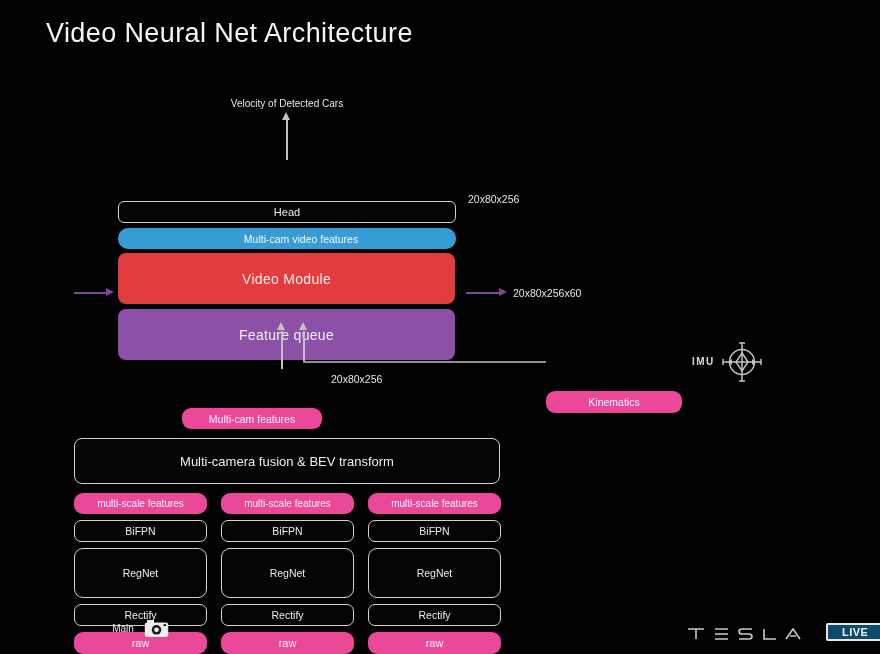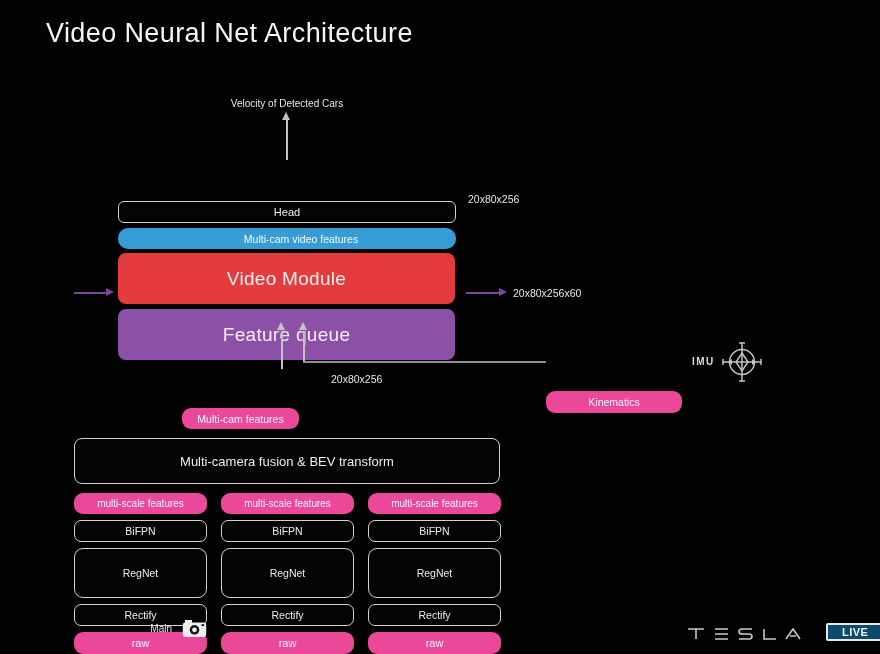--- a/index.html
+++ b/index.html
@@ -24,22 +24,22 @@
   .lbl{position:absolute;font-size:10.5px;color:#e6e6e6;white-space:nowrap;}
   .lbl-sm{font-size:10px;}
   .hline{position:absolute;height:1.5px;background:#8f8f8f;}
   .vline{position:absolute;width:1.5px;background:#c2c2c2;}
   .pline{position:absolute;background:#7b4796;}
   .tri-up{position:absolute;width:0;height:0;border-left:4.5px solid transparent;
     border-right:4.5px solid transparent;border-bottom:8px solid #c2c2c2;}
   .tri-right{position:absolute;width:0;height:0;border-top:4.5px solid transparent;
     border-bottom:4.5px solid transparent;border-left:8px solid #7b4796;}
   .fs10{font-size:10px;} .fs105{font-size:10.5px;} .fs11{font-size:11px;}
-  .fs13{font-size:13px;} .fs135{font-size:19px;letter-spacing:0.3px;}
-  .cam-row{position:absolute;display:flex;align-items:center;justify-content:flex-end;gap:10px;}
+  .fs13{font-size:13px;} .fs135{font-size:14px;letter-spacing:0.3px;}
+  .cam-row{position:absolute;display:flex;align-items:center;justify-content:center;gap:10px;}
   .cam-label{font-size:10px;color:#e8e8e8;}
   .imu-text{position:absolute;font-size:10px;font-weight:bold;letter-spacing:1.5px;color:#dcdcdc;}
   .live-badge{
     position:absolute;left:826px;top:623px;border:2px solid #e9e9e9;border-radius:2px;
     padding:1px 14px;font-size:11px;font-weight:bold;letter-spacing:0.5px;color:#f2f2f2;background:#0c4a6e;
   }
 </style>
 </head>
 <body>
 
@@ -95,21 +95,21 @@
       <line x1="21" y1="5" x2="27" y2="5"></line>
       <line x1="21" y1="43" x2="27" y2="43"></line>
       <path d="M24,15 L30,24 L24,33 L18,24 Z"></path>
     </g>
     <g fill="#c4c4c4">
       <path d="M14,21 l-4,3 l4,3 z"></path>
       <path d="M34,21 l4,3 l-4,3 z"></path>
     </g>
   </svg>
 
-  <div class="box pill-blue fs105" style="left:182px;top:368px;width:117px;height:21px;">
+  <div class="box pill-blue fs105" style="left:182px;top:368px;width:140px;height:21px;">
     <span>Multi-cam features</span>
   </div>
   <div class="lbl" style="left:331px;top:373px;">20x80x256</div>
 
   <div class="box outlined fs13" style="left:74px;top:398px;width:426px;height:46px;border-radius:8px;">
     <span>Multi-camera fusion &amp; BEV transform</span>
   </div>
 
   <div class="box pill-blue fs10" style="left:74px;top:453px;width:133px;height:21px;">
     <span>multi-scale features</span>

